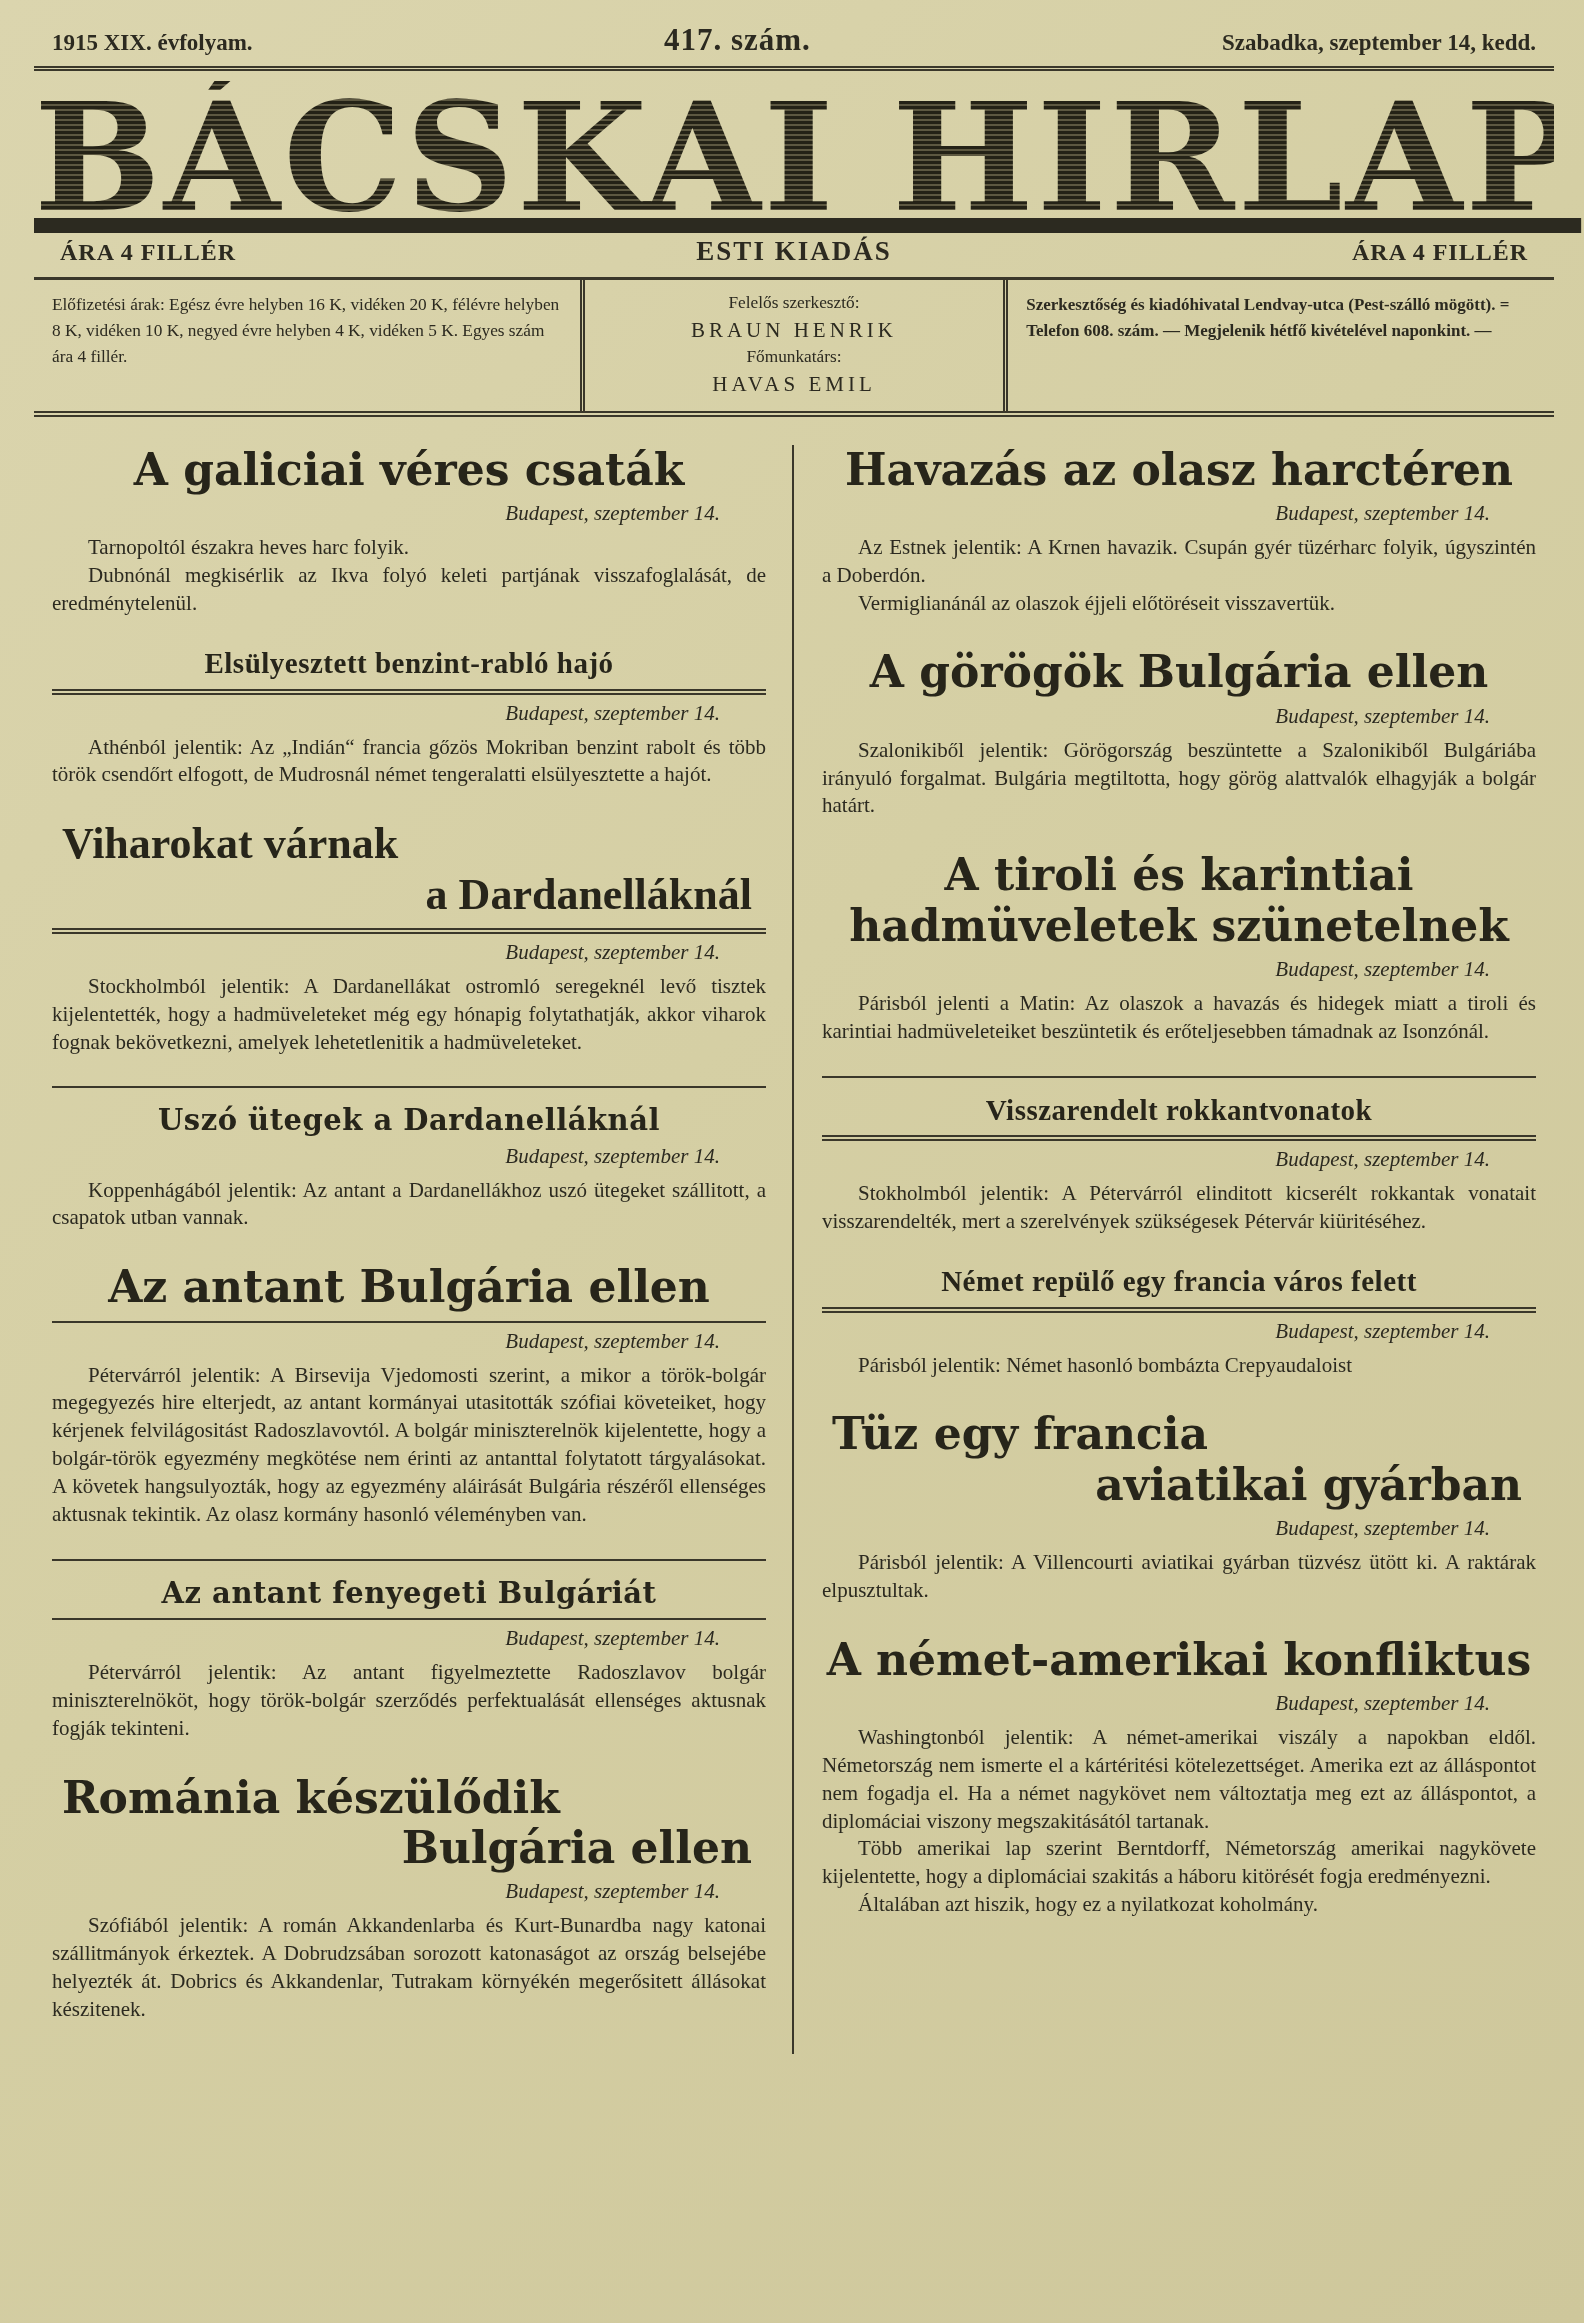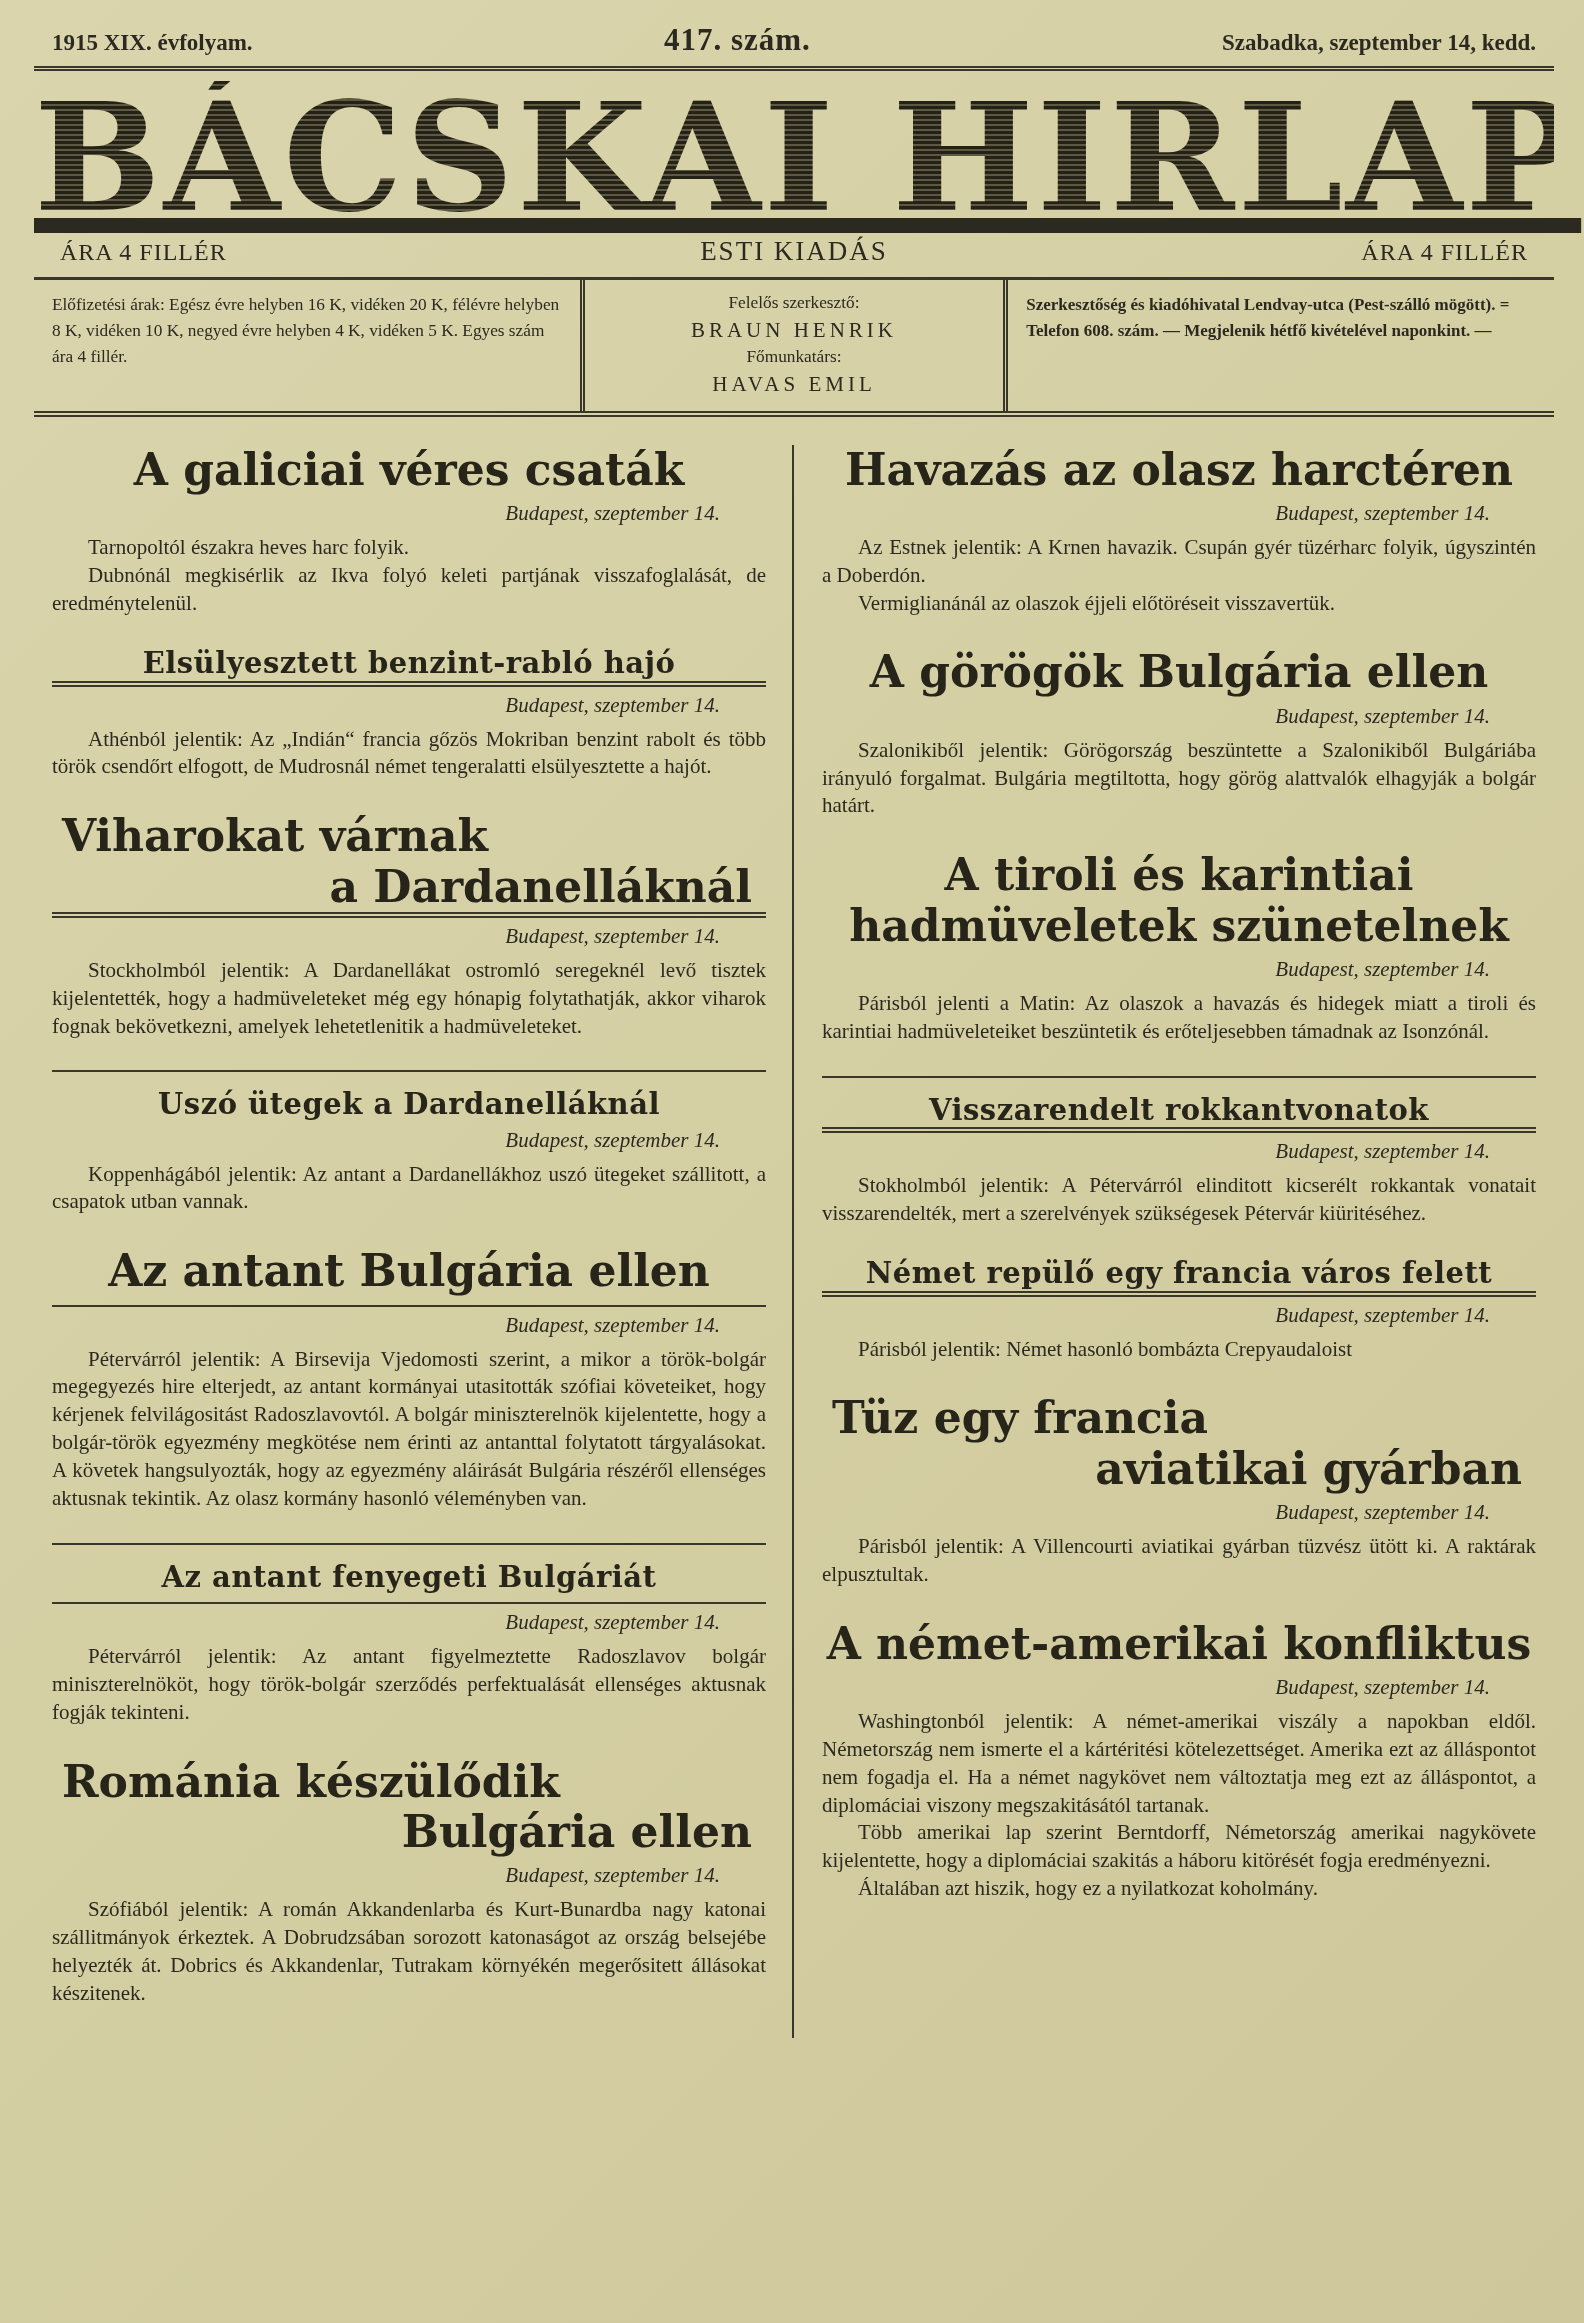--- a/index.html
+++ b/index.html
@@ -32,21 +32,21 @@
   @supports (-webkit-background-clip: text) {
     .masthead h1 {
       background-image: repeating-linear-gradient(180deg, #242216 0 3px, #5d5841 3px 5px);
       -webkit-background-clip: text;
       -webkit-text-fill-color: transparent;
     }
   }
   .masthead-sub {
     display: flex; justify-content: space-between; align-items: baseline;
     padding: 2px 26px 10px; border-bottom: 3px solid #3a372a;
-    font-weight: normal; font-size: 24px; letter-spacing: 1px;
+    font-weight: bold; font-size: 24px; letter-spacing: 1px;
   }
   .masthead-sub .edition { font-size: 27px; letter-spacing: 2px; }
 
   
   .infobar { display: flex; border-bottom: 6px double #3a372a; }
   .infobar .cell { padding: 12px 18px; font-size: 17.3px; line-height: 1.5; }
   .cell.sub { flex: 1.12; }
   .cell.editors {
     flex: 0.84; text-align: center;
     border-left: 5px double #3a372a; border-right: 5px double #3a372a;
@@ -68,21 +68,21 @@
   .headline {
     margin: 0 0 6px; text-align: center; font-weight: bold;
     line-height: 1.14; color: #27251a;
     font-family: "DejaVu Serif", serif;
   }
   .headline.xl { font-size: 44px; }
   .headline.md { font-size: 29px; letter-spacing: 0.5px; }
   .headline .t1, .headline .t2 { display: block; }
   .headline.stagger .t1 { text-align: left; padding-left: 10px; }
   .headline.stagger .t2 { text-align: right; padding-right: 14px; }
-  .headline.rule-bottom { border-bottom: 6px double #3a372a; padding-bottom: 0; }
+  .headline.rule-bottom { border-bottom: 6px double #3a372a; padding-bottom: 8px; font-family: Liberation Serif, serif; }
   .headline.rule-bottom-thin { border-bottom: 2px solid #3a372a; padding-bottom: 8px; }
   .dateline {
     margin: 2px 46px 8px 0; text-align: right;
     font-style: italic; font-size: 21px;
   }
   .body-p {
     margin: 0; text-indent: 36px; text-align: justify;
     font-size: 21px; line-height: 1.33;
   }
 </style>

